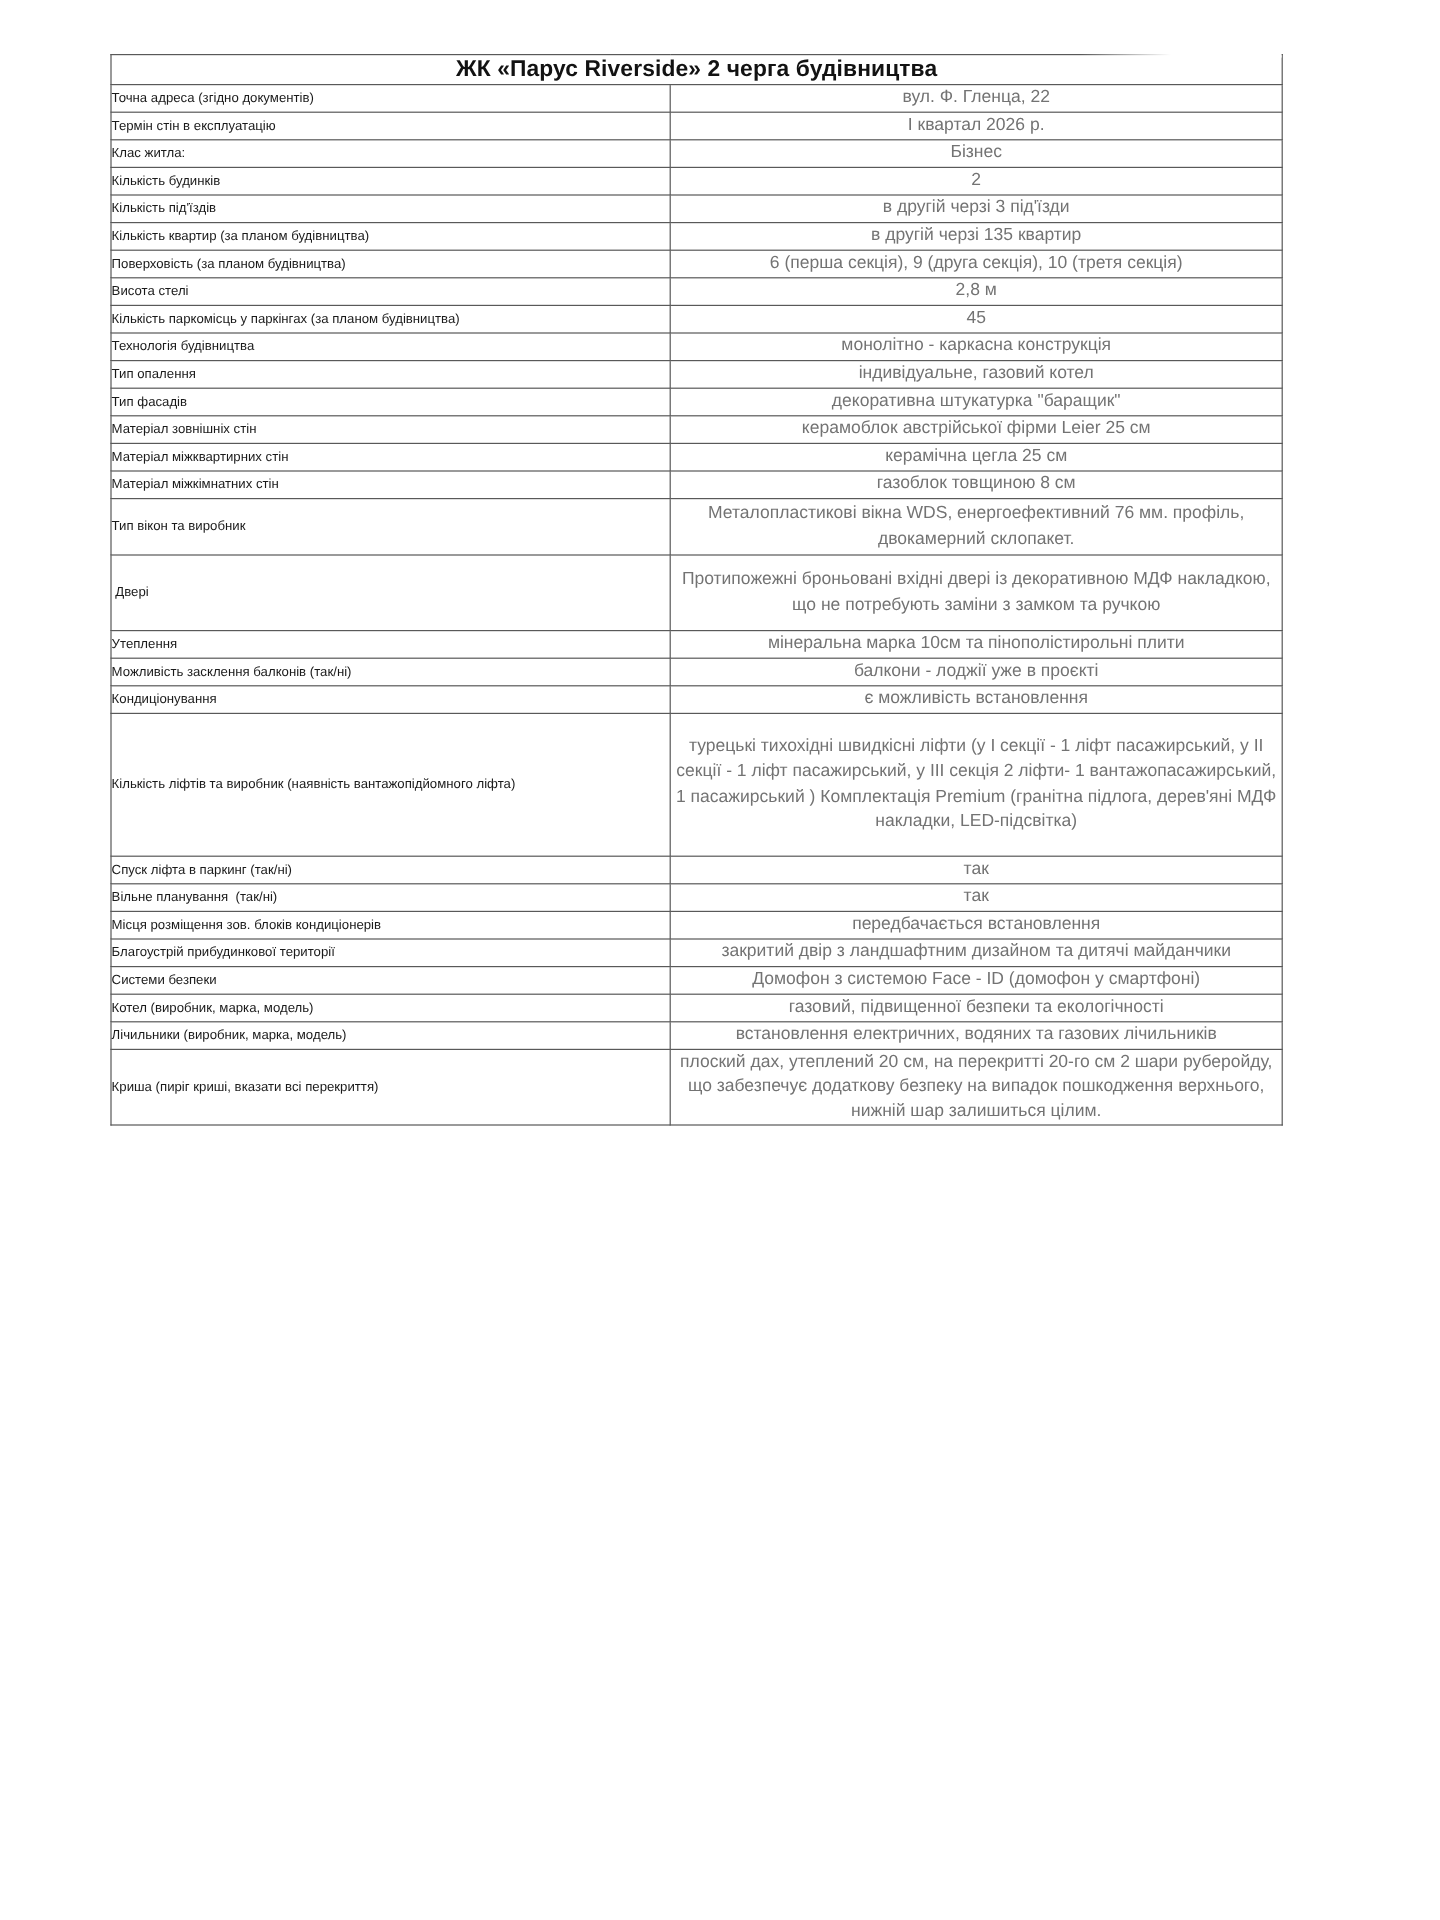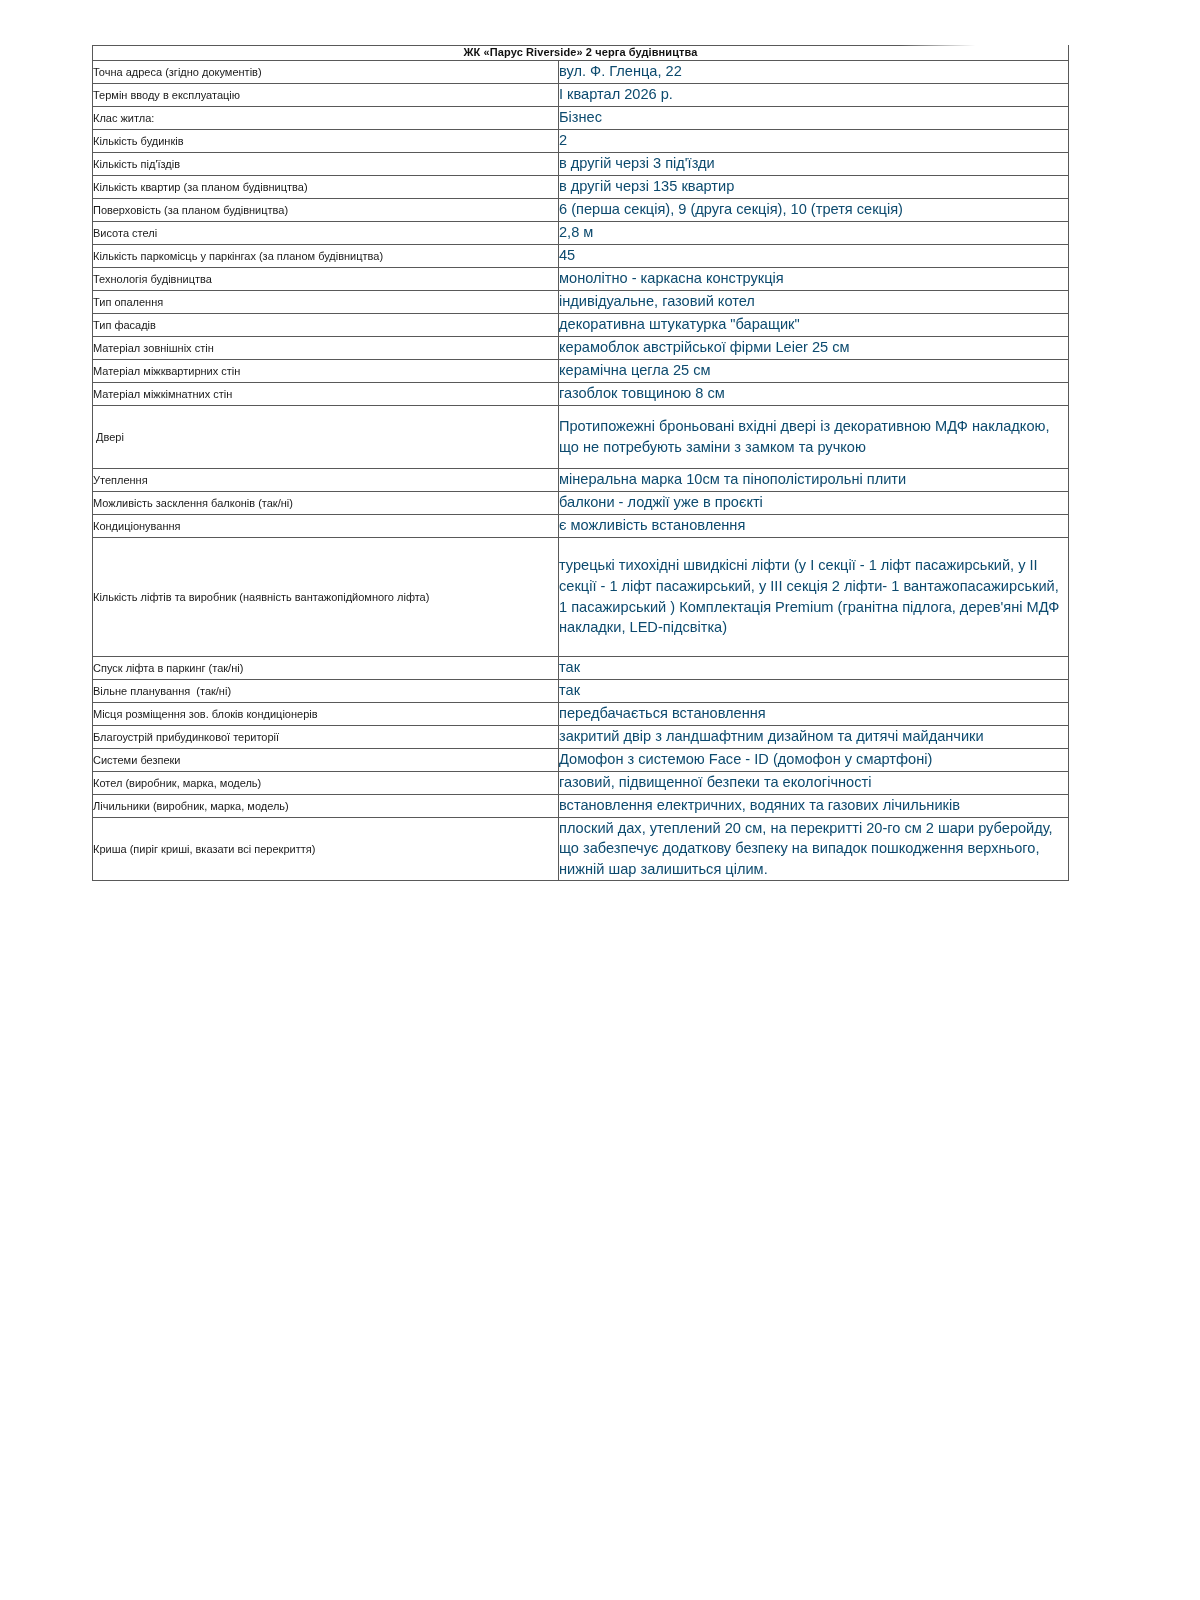--- a/index.html
+++ b/index.html
@@ -42,21 +42,21 @@
     border: 1px solid #595959;
     padding: 0;
     vertical-align: middle;
     background: #ffffff;
   }
 
   
   .title-cell {
     text-align: center;
     font-weight: bold;
-    font-size: 11px;
+    font-size: 19px;
     letter-spacing: 0.1px;
     padding: 13px 8px 14px 8px;
     line-height: 1.25;
     color: #121212;
   }
   
   .title-cell {
     border-top-color: #6a6a6a;
   }
 
@@ -66,22 +66,22 @@
     padding: 9px 10px 9px 10px;
     text-align: left;
     color: #1a1a1a;
     white-space: pre-wrap;
   }
 
   .value-cell {
     font-size: 14.6px;
     line-height: 1.42;
     padding: 9px 13px 9px 13px;
-    text-align: left;
-    color: #0c4a6e;
+    text-align: center;
+    color: #737373;
   }
 
   
   tr.r-std td { height: 22px; }
   tr.r-tall td { height: 46px; }
   tr.r-xl td   { height: 62px; }
   tr.r-xxl td  { height: 118px; }
 
   
   .scan-fade {
@@ -108,21 +108,21 @@
       <tr>
         <td class="title-cell" colspan="2">ЖК «Парус Riverside» 2 черга будівництва</td>
       </tr>
     </tbody>
     <tbody id="rows-body">
         <tr class="r-std">
           <td class="label-cell">Точна адреса (згідно документів)</td>
           <td class="value-cell">вул. Ф. Гленца, 22</td>
         </tr>
         <tr class="r-std">
-          <td class="label-cell">Термін вводу в експлуатацію</td>
+          <td class="label-cell">Термін стін в експлуатацію</td>
           <td class="value-cell">I квартал 2026 р.</td>
         </tr>
         <tr class="r-std">
           <td class="label-cell">Клас житла:</td>
           <td class="value-cell">Бізнес</td>
         </tr>
         <tr class="r-std">
           <td class="label-cell">Кількість будинків</td>
           <td class="value-cell">2</td>
         </tr>
@@ -162,20 +162,24 @@
           <td class="label-cell">Матеріал зовнішніх стін</td>
           <td class="value-cell">керамоблок австрійської фірми Leier 25 см</td>
         </tr>
         <tr class="r-std">
           <td class="label-cell">Матеріал міжквартирних стін</td>
           <td class="value-cell">керамічна цегла 25 см</td>
         </tr>
         <tr class="r-std">
           <td class="label-cell">Матеріал міжкімнатних стін</td>
           <td class="value-cell">газоблок товщиною 8 см</td>
+        </tr>
+        <tr class="r-tall">
+          <td class="label-cell">Тип вікон та виробник</td>
+          <td class="value-cell">Металопластикові вікна WDS, енергоефективний 76 мм. профіль, двокамерний склопакет.</td>
         </tr>
         <tr class="r-xl">
           <td class="label-cell"> Двері</td>
           <td class="value-cell">Протипожежні броньовані  вхідні двері із декоративною МДФ накладкою, що не потребують заміни з замком та ручкою</td>
         </tr>
         <tr class="r-std">
           <td class="label-cell">Утеплення</td>
           <td class="value-cell">мінеральна марка 10см та пінополістирольні плити</td>
         </tr>
         <tr class="r-std">

